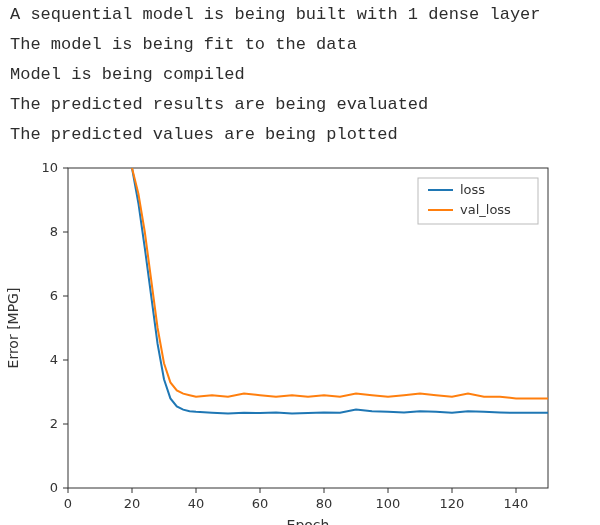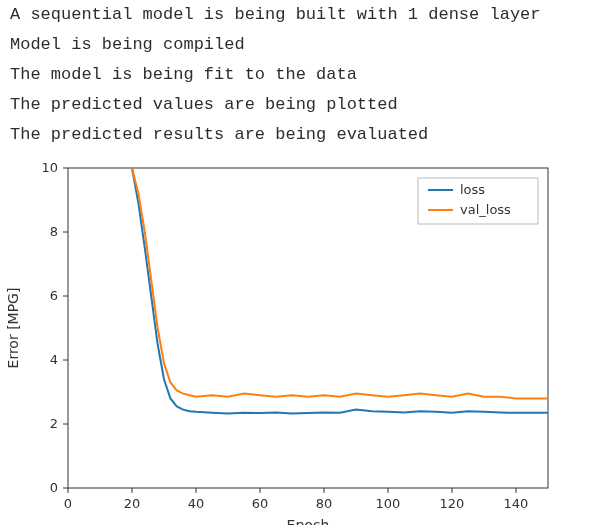--- a/index.html
+++ b/index.html
@@ -21,24 +21,24 @@
   svg text {
     font-family: "DejaVu Sans", Arial, sans-serif;
     fill: #333;
   }
 </style>
 </head>
 <body>
 
 <div>
   <div class="console-line">A sequential model is being built with 1 dense layer</div>
+  <div class="console-line">The model is being fit to the data</div>
   <div class="console-line">Model is being compiled</div>
-  <div class="console-line">The model is being fit to the data</div>
+  <div class="console-line">The predicted results are being evaluated</div>
   <div class="console-line">The predicted values are being plotted</div>
-  <div class="console-line">The predicted results are being evaluated</div>
 </div>
 
 <div class="chart-wrap">
   <svg id="chart" width="560" height="380">
       <rect x="68" y="10" width="480" height="320" fill="none" stroke="#333" stroke-width="1"></rect>
       <line x1="68" y1="330" x2="68" y2="335" stroke="#333"></line>
       <text x="68" y="350" text-anchor="middle" font-size="13">0</text>
       <line x1="132" y1="330" x2="132" y2="335" stroke="#333"></line>
       <text x="132" y="350" text-anchor="middle" font-size="13">20</text>
       <line x1="196" y1="330" x2="196" y2="335" stroke="#333"></line>

